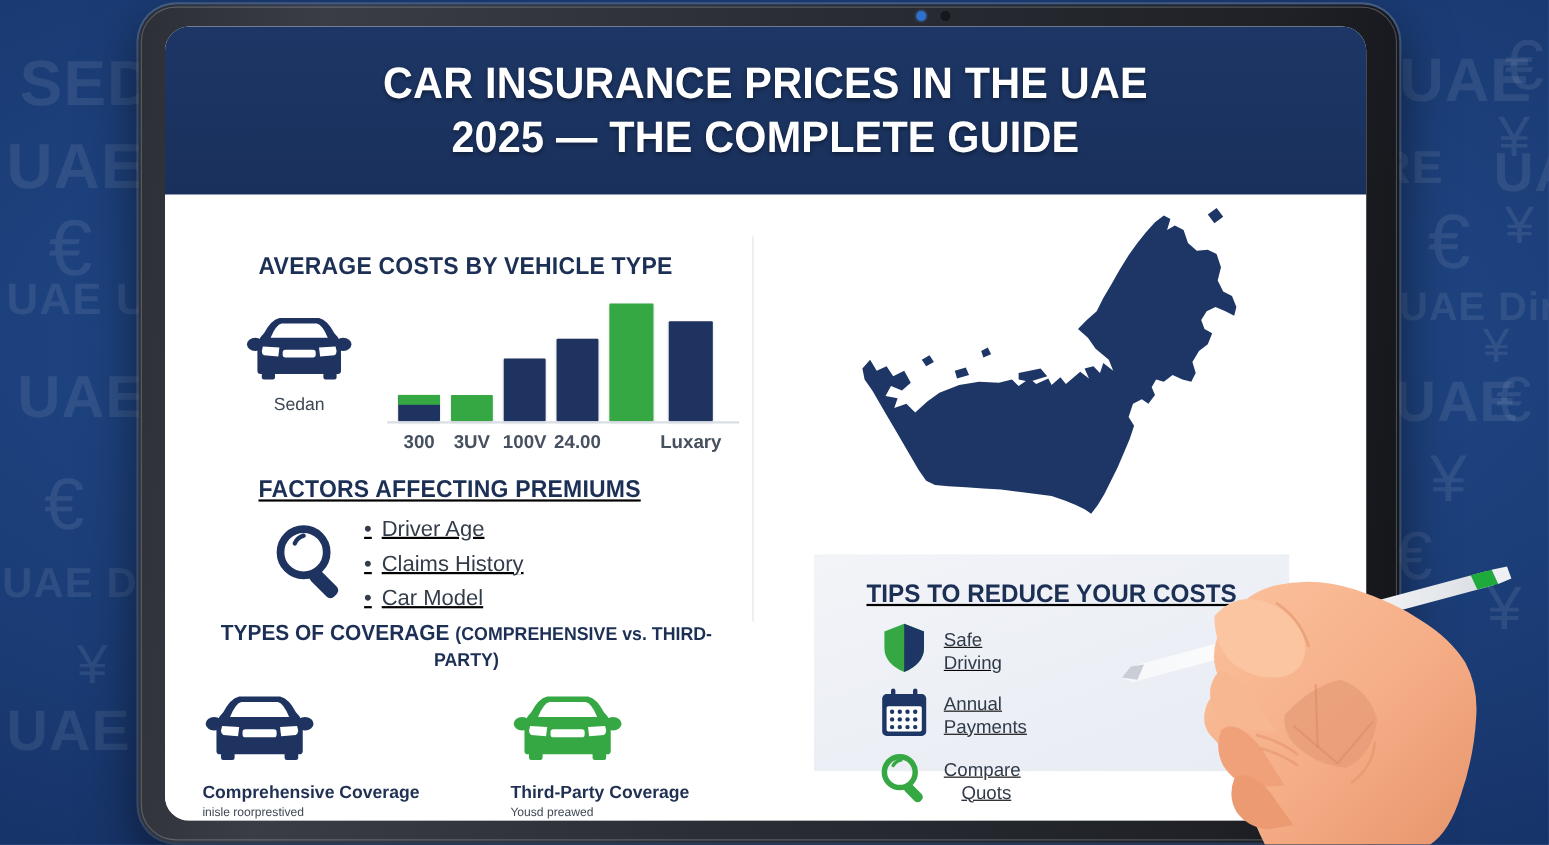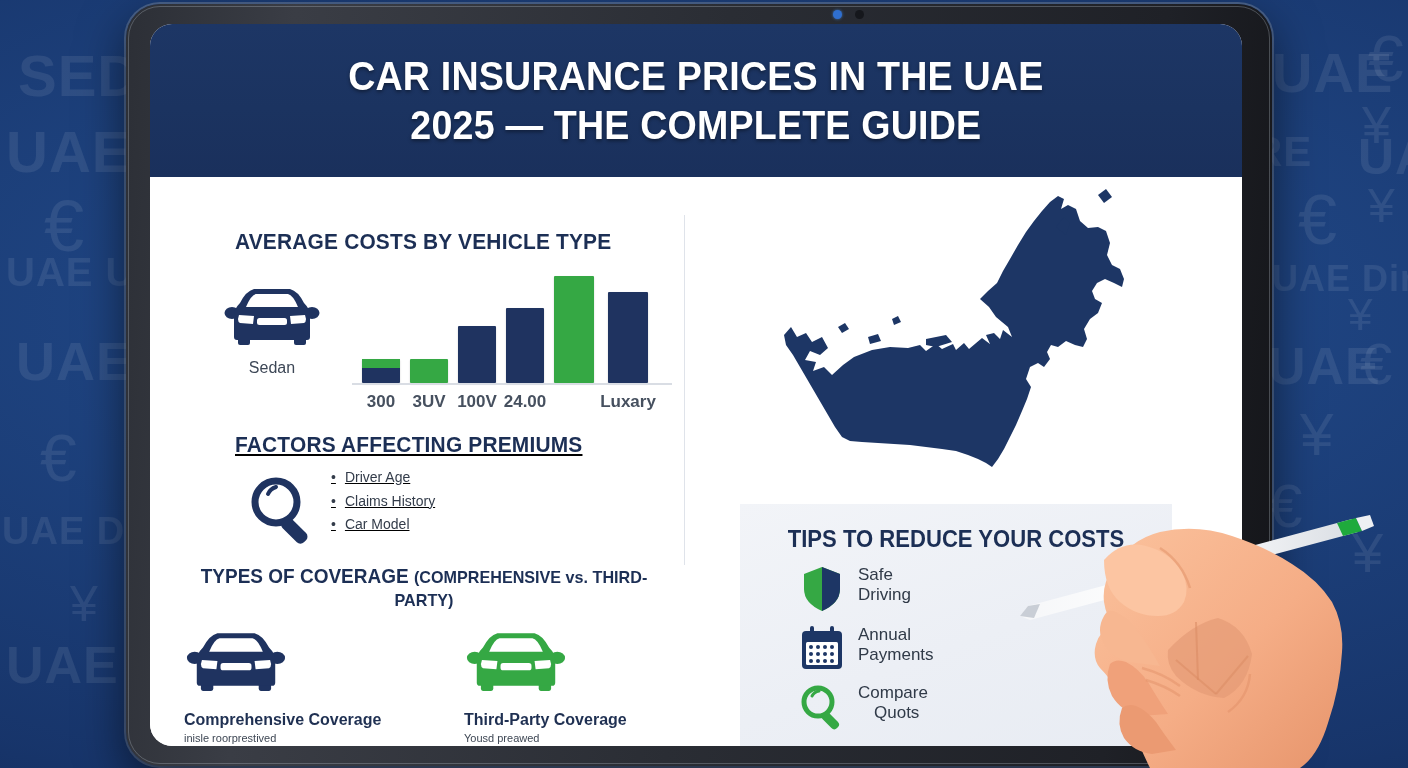--- a/index.html
+++ b/index.html
@@ -61,38 +61,38 @@
   .baseline{position:absolute;left:0;bottom:25px;width:320px;height:2px;background:#d9dde4;}
   .bar{position:absolute;bottom:27px;border-radius:1px;}
   .xlabels{position:absolute;left:0;bottom:-2px;width:320px;height:22px;font-weight:bold;}
   .xlab{position:absolute;bottom:0;font-size:17px;color:#46505f;text-align:center;}
 
   .s2{position:absolute;left:85px;top:255px;width:440px;text-decoration:underline;}
   .s2 .sec-title{font-size:22px;transform:scaleX(.95);transform-origin:left;}
   .s2-row{display:flex;align-items:flex-start;margin-top:10px;}
   .mag{width:96px;flex:0 0 96px;display:flex;justify-content:center;padding-top:6px;}
   .flist{list-style:none;margin:0;padding:0;}
-  .flist li{font-size:14px;color:#333c4a;line-height:1.33;margin-bottom:5px;}
+  .flist li{font-size:20px;color:#333c4a;line-height:1.33;margin-bottom:5px;}
   .flist li::before{content:"\2022";color:#333c4a;margin-right:9px;}
 
   .s3{position:absolute;left:14px;top:388px;width:520px;text-align:center;}
   .s3-title{font-size:20px;color:#1c2f55;font-weight:700;transform:scaleX(.95);}
   .s3-title .sub{font-size:17px;font-weight:700;}
   .cov{display:flex;justify-content:center;gap:80px;margin-top:18px;}
   .covcol{width:200px;text-align:left;}
   .cov-name{font-size:16px;font-weight:700;color:#1f3052;margin-top:14px;}
   .cov-desc{font-size:11px;color:#3e4754;line-height:1.32;margin-top:2px;}
 
   
   .mapwrap{position:absolute;left:600px;top:10px;width:460px;height:320px;}
-  .tips{position:absolute;left:590px;top:327px;width:432px;height:242px;
-    background:linear-gradient(160deg,#f2f4f8 0%,#eceff5 55%,#e8ecf3 100%);}
+  .tips{position:absolute;left:590px;top:327px;width:432px;height:197px;
+    background:linear-gradient(160deg,#f2f4f8 0%,#eceff5 55%,#e8ecf3 100%);text-decoration:underline;}
   .tips h2{margin:0;padding:22px 0 0 0;text-align:center;font-size:23px;color:#1c2f55;
     font-weight:700;transform:scaleX(.96);}
-  .tip{display:flex;align-items:flex-start;margin:12px 0 0 54px;}
+  .tip{display:flex;align-items:flex-end;margin:12px 0 0 54px;}
   .tipicon{width:56px;flex:0 0 56px;display:flex;justify-content:center;}
   .tiptext{font-size:17px;color:#303a48;line-height:1.2;margin-left:8px;}
   .tiptext .l2{display:block;}
   .tiptext .ind{display:block;padding-left:16px;}
 
   
   .hand{position:absolute;left:1000px;top:498px;width:408px;height:270px;pointer-events:none;}
 </style>
 </head>
 <body>

